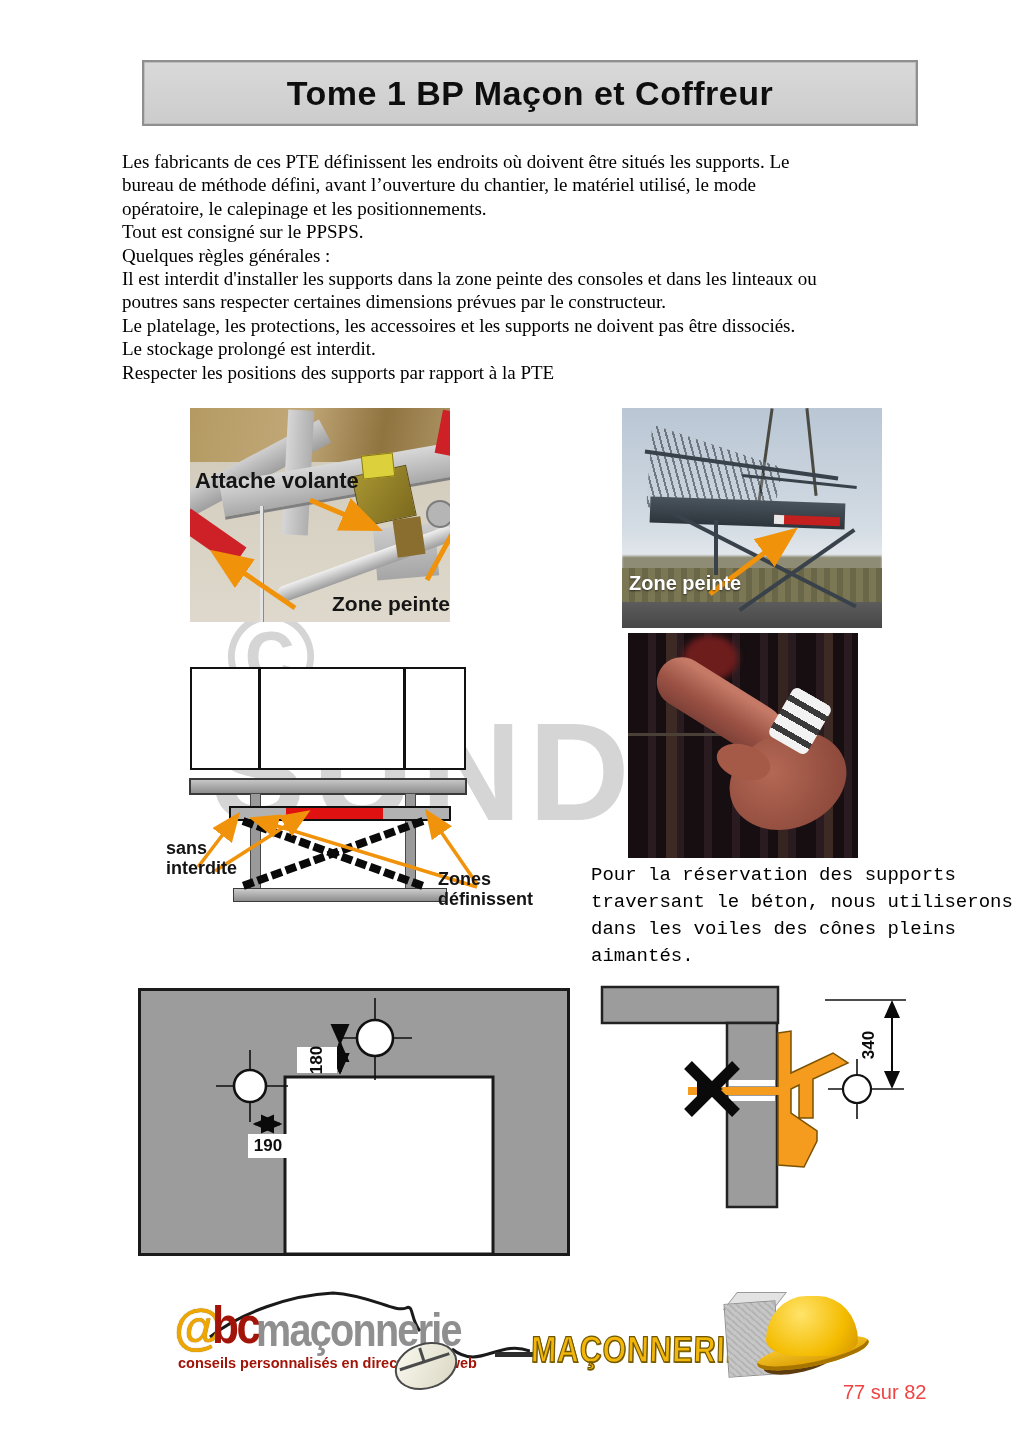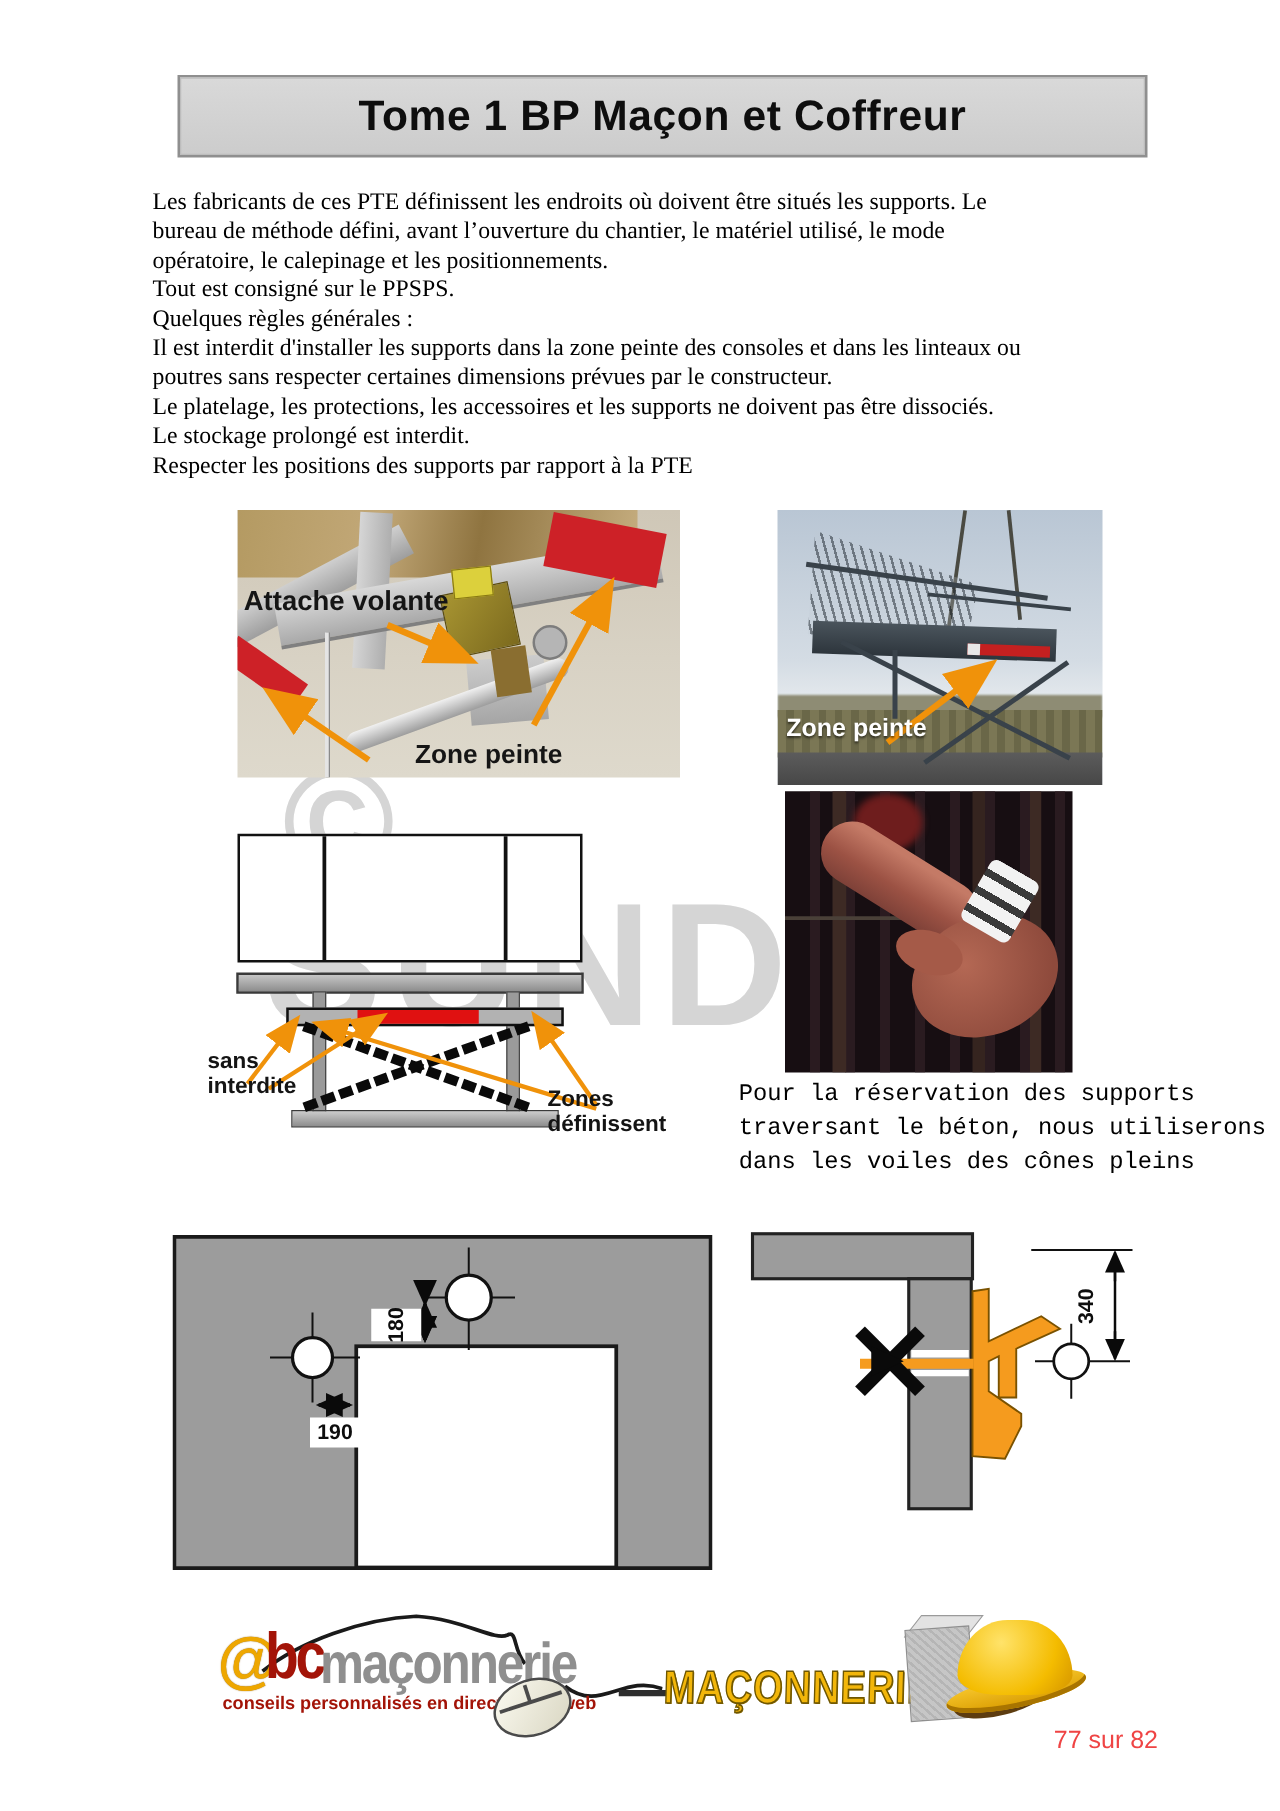--- a/index.html
+++ b/index.html
@@ -15,21 +15,21 @@
             font-size:19px;line-height:23.4px;color:#000;}
   .bodytext div{white-space:nowrap;}
   
   .wm{color:#d5d5d5;font-weight:bold;z-index:1;line-height:1;}
   .wm-c{left:226px;top:596px;font-size:122px;}
   .wm-t{left:212px;top:702px;font-size:140px;letter-spacing:7px;}
   
   .photo{overflow:hidden;z-index:3;}
   .photo-label{font-weight:bold;color:#151515;}
   
-  .p1{left:190px;top:408px;width:354px;height:214px;background:linear-gradient(180deg,#cfc7b7 0%,#d8d2c4 55%,#ded9cc 100%);}
+  .p1{left:190px;top:408px;width:260px;height:214px;background:linear-gradient(180deg,#cfc7b7 0%,#d8d2c4 55%,#ded9cc 100%);}
   .p1 .wood{left:0;top:0;width:320px;height:54px;background:linear-gradient(100deg,#b49a62 0%,#c2a878 35%,#8f7440 60%,#c6ae80 100%);}
   .p1 .beam1{left:30px;top:48px;width:310px;height:34px;background:linear-gradient(#d8d8d8,#a9a9a9);border-bottom:3px solid #808080;transform:rotate(-10deg);}
   .p1 .beam2{left:-25px;top:50px;width:170px;height:26px;background:linear-gradient(#cfcfcf,#9e9e9e);transform:rotate(-28deg);}
   .p1 .beam3{left:95px;top:2px;width:26px;height:125px;background:linear-gradient(90deg,#d6d6d6,#aeaeae);transform:rotate(3deg);}
   .p1 .beam4{left:185px;top:118px;width:62px;height:52px;background:linear-gradient(#cccccc,#a5a5a5);transform:rotate(-5deg);}
   .p1 .pipe{left:82px;top:148px;width:188px;height:16px;border-radius:8px;background:linear-gradient(#f0f0f0,#9d9d9d);transform:rotate(-20deg);}
   .p1 .flange{left:236px;top:92px;width:24px;height:24px;border-radius:50%;background:#b5b5b5;border:2px solid #7d7d7d;}
   .p1 .wire{left:70px;top:98px;width:3px;height:116px;background:#e4e4e4;box-shadow:1px 0 0 #8a8a8a;}
   .p1 .red1{left:248px;top:10px;width:92px;height:44px;background:#cd2127;transform:rotate(11deg);}
   .p1 .red2{left:-12px;top:118px;width:68px;height:23px;background:#cd2127;transform:rotate(35deg);}
@@ -240,20 +240,21 @@
     <div class="abs cone"></div>
     <div class="abs hand"></div>
     <div class="abs thumb"></div>
     <div class="abs patch"></div>
   </div>
 
   <div class="abs restext">
     <div>Pour la réservation des supports</div>
     <div>traversant le béton, nous utiliserons</div>
     <div>dans les voiles des cônes pleins</div>
+    <div>aimantés.</div>
   </div>
 
   <div class="abs drawL">
     <svg width="432" height="268">
       <defs>
         <marker id="bh1" markerWidth="10" markerHeight="9" refX="8" refY="4" orient="auto">
           <polygon points="0 0,9 4,0 8" fill="#0a0a0a"></polygon>
         </marker>
       </defs>
       <rect x="1.5" y="1.5" width="429" height="265" fill="#9c9c9c" stroke="#1a1a1a" stroke-width="3"></rect>

